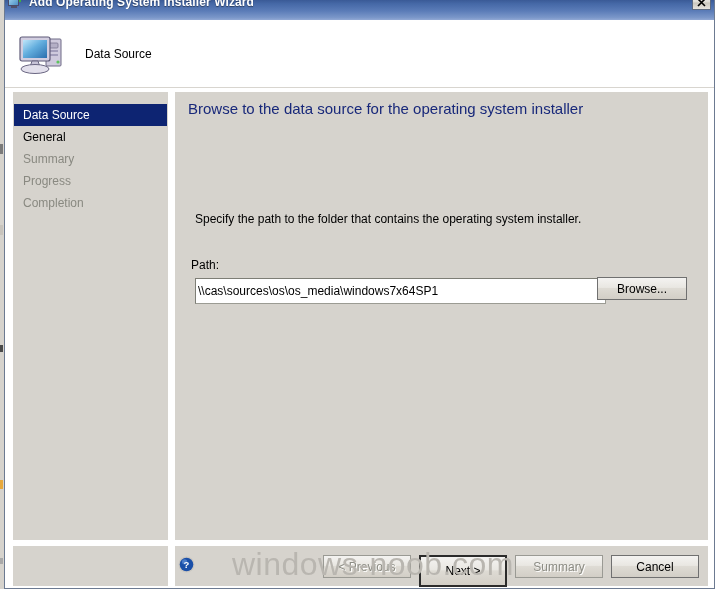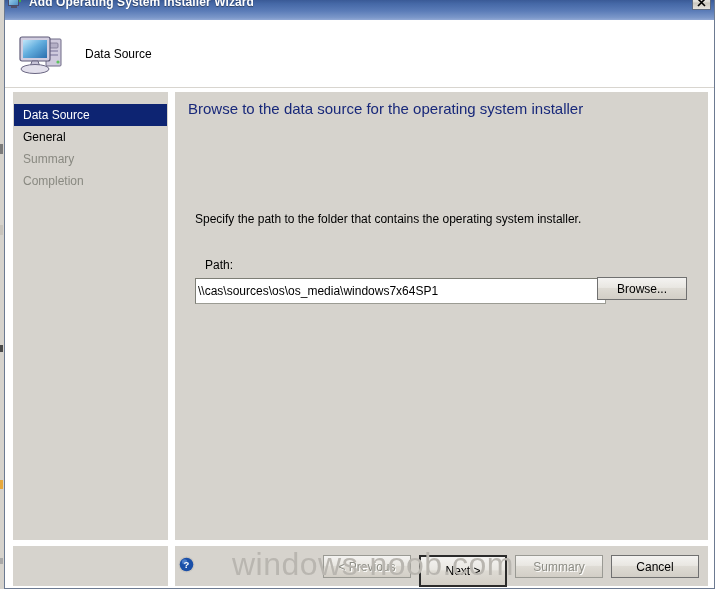--- a/index.html
+++ b/index.html
@@ -203,21 +203,21 @@
   }
   .instruction {
     position: absolute;
     left: 20px; top: 120px;
     font-size: 12px;
     color: #000000;
     white-space: nowrap;
   }
   .path-label {
     position: absolute;
-    left: 30px; top: 166px;
+    left: 16px; top: 166px;
     font-size: 12px;
     color: #000000;
   }
   .example-label {
     position: absolute;
     left: 110px; top: 166px;
     font-size: 12px;
     color: #000000;
     white-space: nowrap;
   }
@@ -374,20 +374,21 @@
     </div>
     <div class="header-title">Data Source</div>
   </div>
 
   <div class="body-area">
 
     <div class="sidebar">
       <div class="nav-item selected">Data Source</div>
       <div class="nav-item">General</div>
       <div class="nav-item disabled">Summary</div>
+      <div class="nav-item disabled">Progress</div>
       <div class="nav-item disabled">Completion</div>
     </div>
 
     <div class="content">
       <div class="content-heading">Browse to the data source for the operating system installer</div>
       <div class="instruction">Specify the path to the folder that contains the operating system installer.</div>
       <div class="path-label">Path:</div>
       <input class="path-input" type="text" value="\\cas\sources\os\os_media\windows7x64SP1" style="">
       <button class="btn browse-btn">Browse...</button>
     </div>

